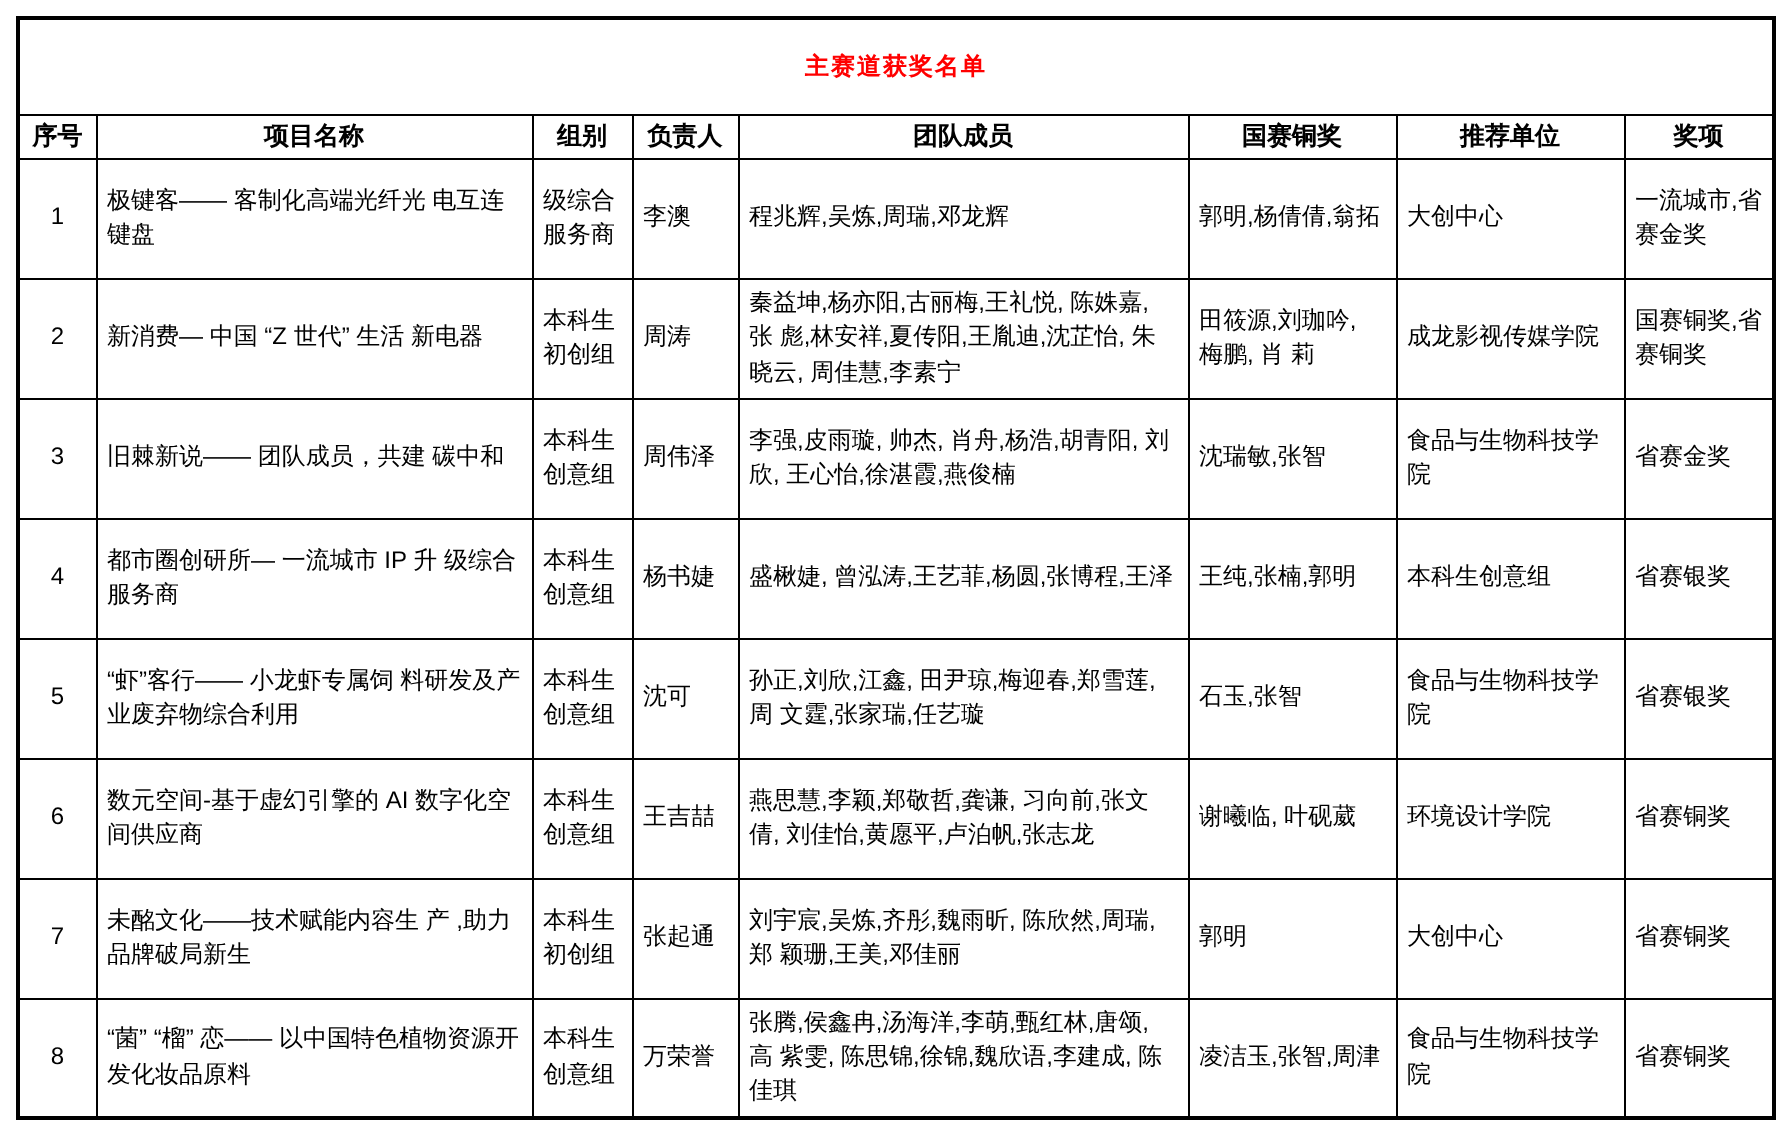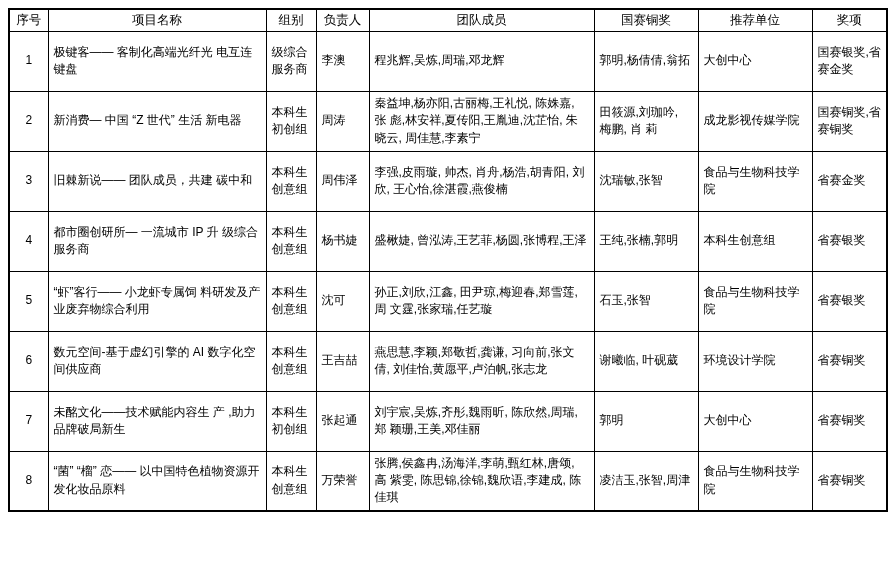--- a/index.html
+++ b/index.html
@@ -37,21 +37,21 @@
     text-align: center;
     font-family: "DejaVu Serif", "Liberation Serif", serif;
     font-size: 19px;
     font-weight: bold;
     color: #FF0000;
     letter-spacing: 1px;
   }
   tr.header-row th {
     height: 22px;
     font-size: 12.5px;
-    font-weight: normal;
+    font-weight: bold;
     text-align: center;
     padding: 1px 2px;
   }
   tr.data-row td { height: 60px; }
   td.c-no { text-align: center; font-size: 13px; }
   td.c-project, td.c-group, td.c-leader, td.c-members,
   td.c-advisors, td.c-unit, td.c-award { text-align: left; }
 </style>
 </head>
 <body>
@@ -62,41 +62,44 @@
       <col style="width:39px">
       <col style="width:218px">
       <col style="width:50px">
       <col style="width:53px">
       <col style="width:225px">
       <col style="width:104px">
       <col style="width:114px">
       <col style="width:75px">
     </colgroup>
     <tbody>
+      <tr>
+        <td class="title-cell" colspan="8">主赛道获奖名单</td>
+      </tr>
       <tr class="header-row">
         <th>序号</th>
         <th>项目名称</th>
         <th>组别</th>
         <th>负责人</th>
         <th>团队成员</th>
         <th>国赛铜奖</th>
         <th>推荐单位</th>
         <th>奖项</th>
       </tr>
     </tbody>
     <tbody>
         <tr class="data-row">
     <td class="c-no">1</td>
     <td class="c-project">极键客—— 客制化高端光纤光 电互连键盘</td>
     <td class="c-group">级综合服务商</td>
     <td class="c-leader">李澳</td>
     <td class="c-members">程兆辉,吴炼,周瑞,邓龙辉</td>
     <td class="c-advisors">郭明,杨倩倩,翁拓</td>
     <td class="c-unit">大创中心</td>
-    <td class="c-award">国赛银奖,省赛金奖</td>
+    <td class="c-award">一流城市,省赛金奖</td>
   </tr>
         <tr class="data-row">
     <td class="c-no">2</td>
     <td class="c-project">新消费— 中国 “Z 世代” 生活 新电器</td>
     <td class="c-group">本科生初创组</td>
     <td class="c-leader">周涛</td>
     <td class="c-members">秦益坤,杨亦阳,古丽梅,王礼悦, 陈姝嘉, 张 彪,林安祥,夏传阳,王胤迪,沈芷怡, 朱晓云, 周佳慧,李素宁</td>
     <td class="c-advisors">田筱源,刘珈吟, 梅鹏, 肖 莉</td>
     <td class="c-unit">成龙影视传媒学院</td>
     <td class="c-award">国赛铜奖,省赛铜奖</td>

